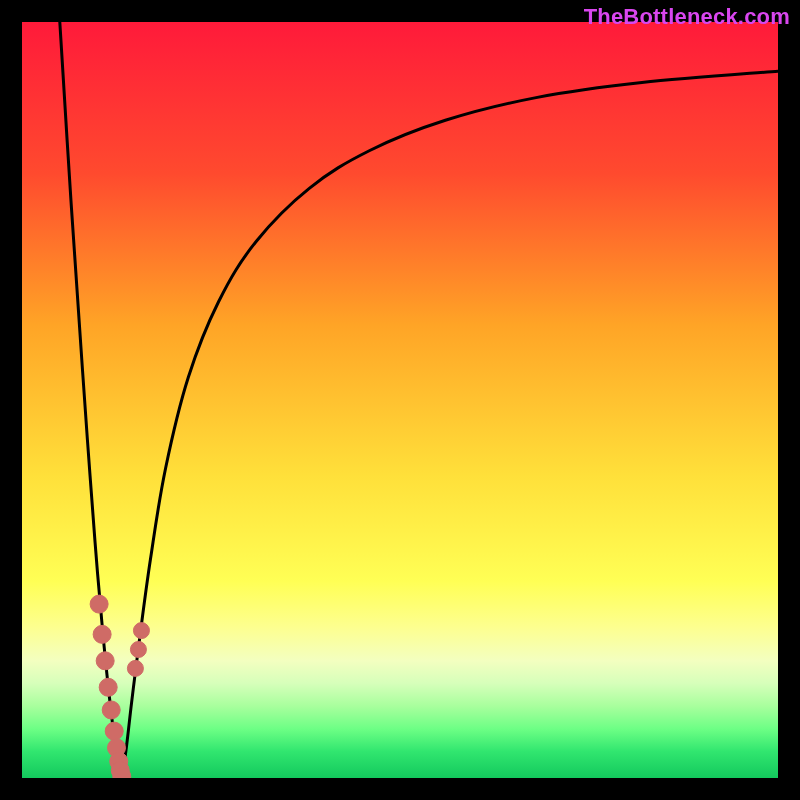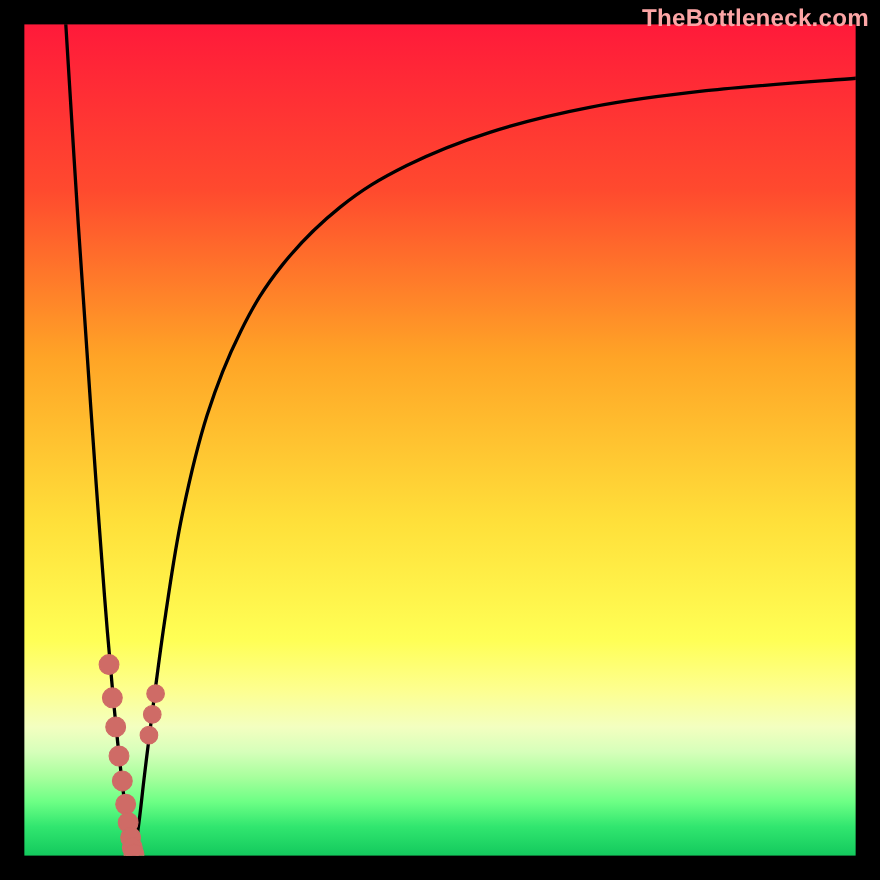--- a/index.html
+++ b/index.html
@@ -21,21 +21,21 @@
     position: absolute;
     left: 22px;
     top: 22px;
     width: 756px;
     height: 756px;
   }
   .watermark {
     position: absolute;
     top: 4px;
     right: 10px;
-    color: #fca5a5;
+    color: #d946ef;
     font-size: 22px;
     font-weight: 600;
     letter-spacing: 0.2px;
     user-select: none;
   }
 </style>
 </head>
 <body>
 
 <div class="frame">

